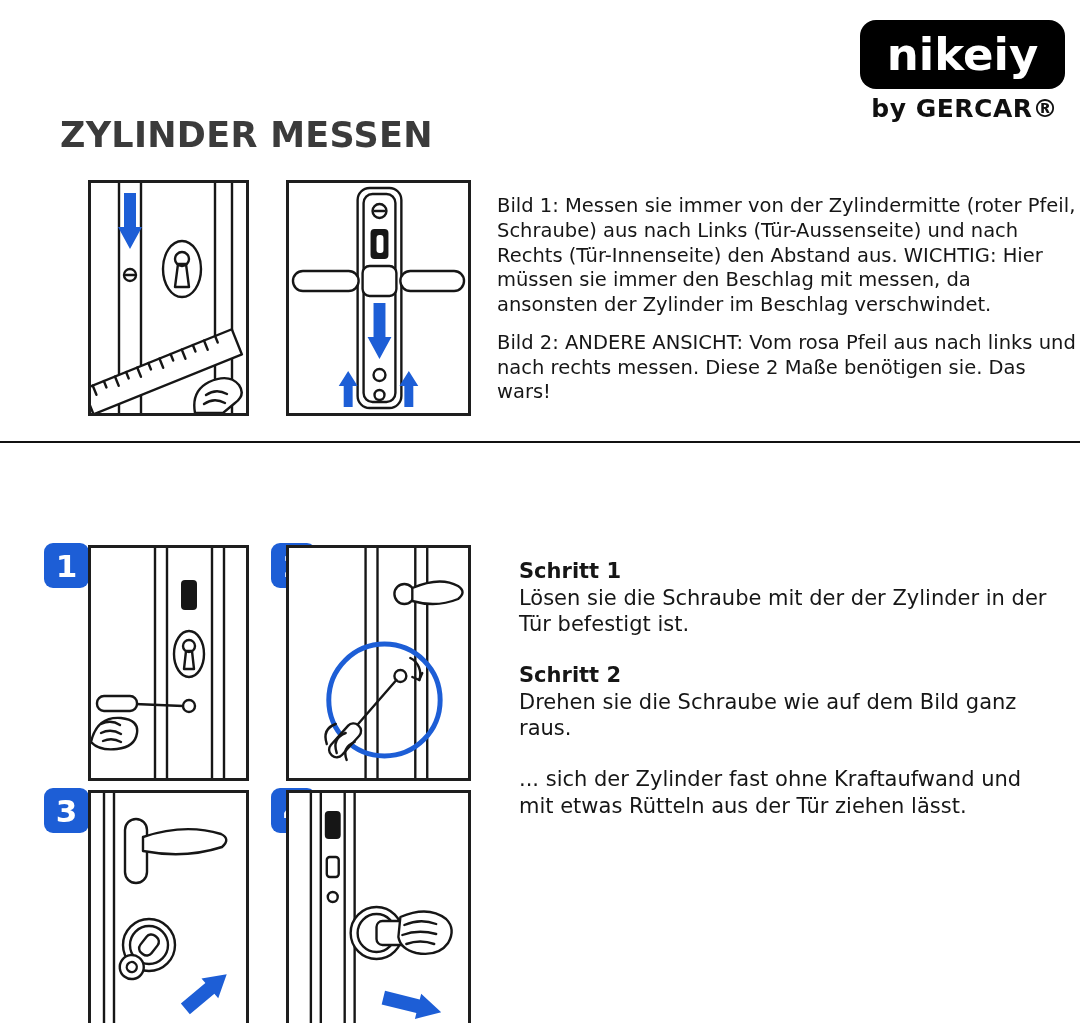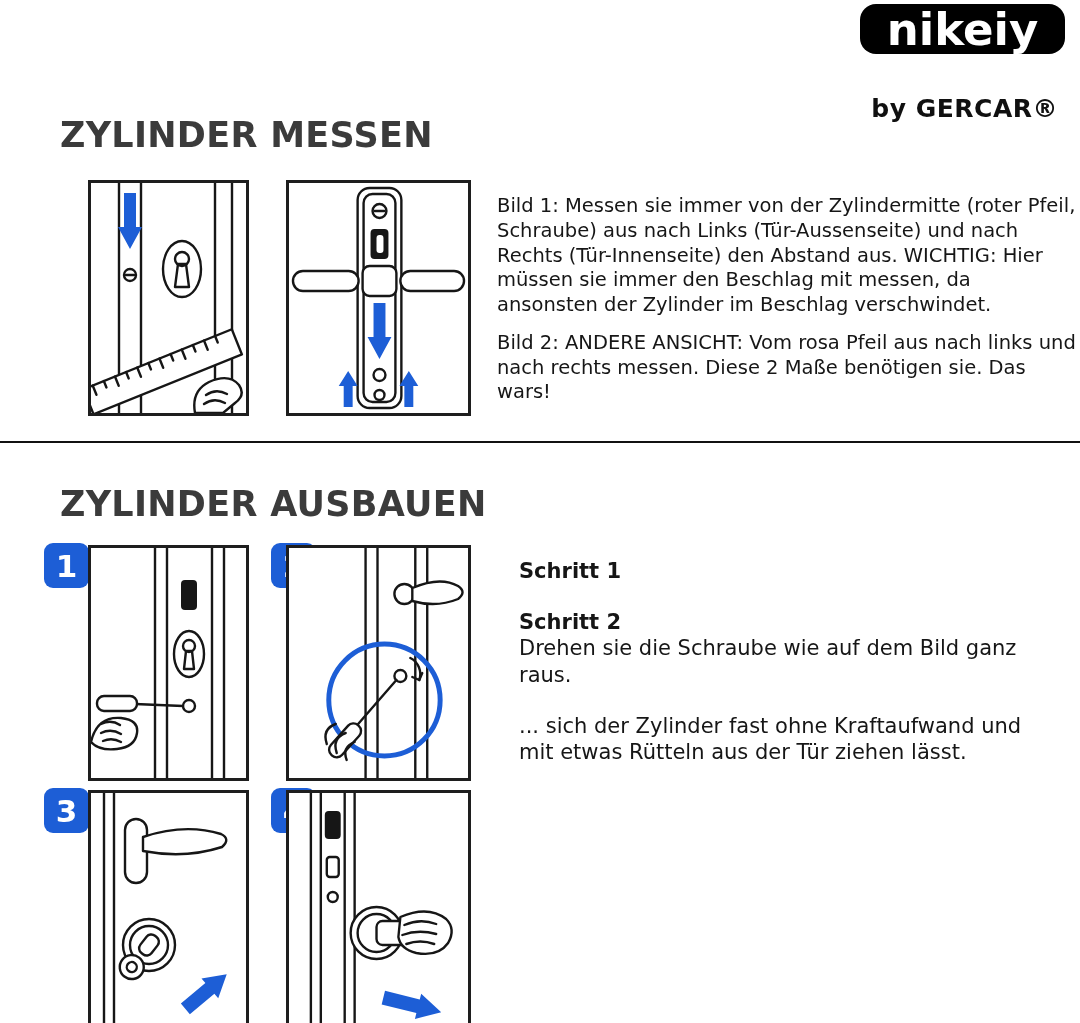--- a/index.html
+++ b/index.html
@@ -2,21 +2,21 @@
 <html style="--accent-blue: #1d5ed6; --ink: #161616; --heading: #3b3b3b;"><head>
 <meta charset="utf-8">
 <style>
   * { margin:0; padding:0; box-sizing:border-box; }
   html,body { background:#ffffff; }
   body { font-family:"DejaVu Sans","Liberation Sans",sans-serif; color:var(--ink,#141414); }
 
   .page { position:relative; width:1080px; height:1023px; background:#fff; overflow:hidden; }
 
   
-  .logo-box { position:absolute; top:4px; right:15px; width:205px; height:50px;
+  .logo-box { position:absolute; top:20px; right:15px; width:205px; height:69px;
               background:#000; border-radius:16px; color:#fff;
               display:flex; align-items:center; justify-content:center;
               font-weight:bold; font-size:45px; letter-spacing:0px; }
   .byline { position:absolute; top:94px; right:22px; font-size:25px; font-weight:bold; color:#101010; letter-spacing:0.5px; }
 
   
   .sec-title { position:absolute; font-size:35px; font-weight:bold; color:var(--heading,#3b3b3b); letter-spacing:0.3px; }
   .h1 { left:60px; top:115px; }
   .h2 { left:60px; top:484px; }
 
@@ -150,21 +150,20 @@
       <span>Hier müssen sie immer den Beschlag mit messen, da ansonsten der Zylinder im Beschlag verschwindet.</span>
     </p>
     <p>
       <strong>Bild 2:</strong>
       <span>ANDERE ANSICHT: Vom rosa Pfeil aus nach links und nach rechts messen. Diese 2 Maße benötigen sie. Das wars!</span>
     </p>
   </div>
 
   <div class="divider"></div>
 
-  <h2 class="sec-title h2">ZYLINDER AUSBAUEN</h2>
 
   <div class="badge badge1">1</div>
   <div class="badge badge2">2</div>
   <div class="badge badge3">3</div>
   <div class="badge badge4">4</div>
 
   <div class="figure fig1">
     <svg viewBox="0 0 155 230" preserveAspectRatio="none">
       <g>
         <line class="ln" x1="64" y1="0" x2="64" y2="230"></line>
@@ -267,20 +266,21 @@
         <path class="ln" d="M114 142 q16 -6 34 -1"></path>
         <path class="ln" d="M118 151 q14 -5 28 0"></path>
       </g>
       <path class="bf" transform="translate(98,192) rotate(14)" d="M0 6 H36 V0 L60 13 36 26 V20 H0 Z"></path>
     </svg>
   </div>
 
   <div class="steps">
     <div class="step">
       <div class="step-label">Schritt 1</div>
+      <div class="step-text">Lösen sie die Schraube mit der der Zylinder in der Tür befestigt ist.</div>
     </div>
     <div class="step">
       <div class="step-label">Schritt 2</div>
       <div class="step-text">Drehen sie die Schraube wie auf dem Bild ganz raus.</div>
     </div>
     <div class="step">
       <div class="step-text">... sich der Zylinder fast ohne Kraftaufwand und mit etwas Rütteln aus der Tür ziehen lässt.</div>
     </div>
   </div>
 

